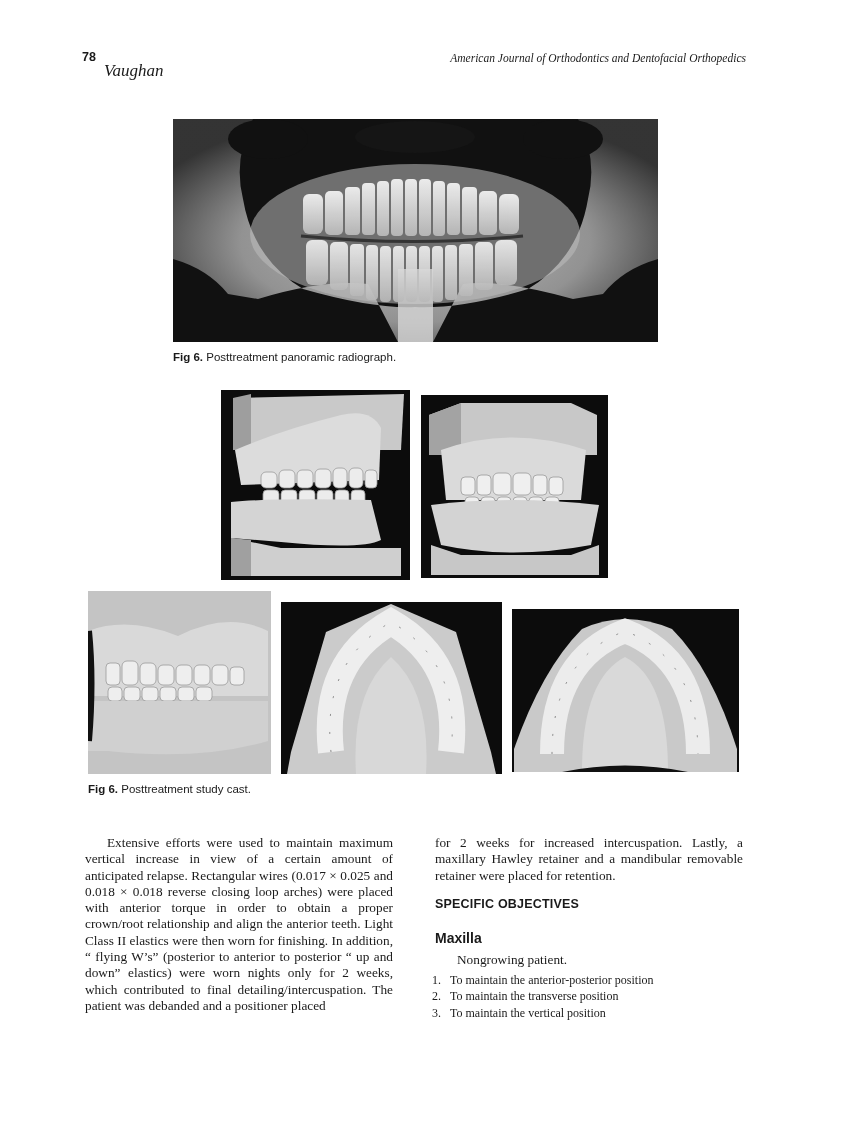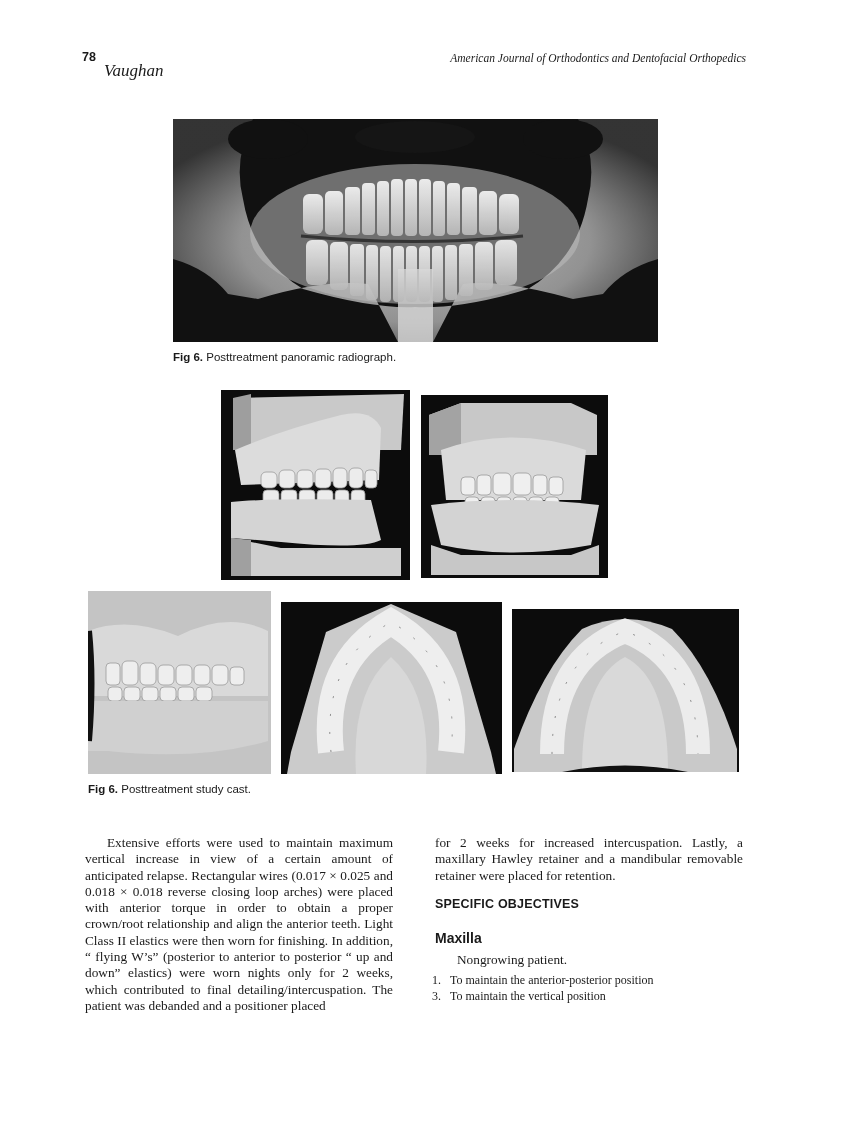--- a/index.html
+++ b/index.html
@@ -207,15 +207,16 @@
   <p class="indent">Extensive efforts were used to maintain maximum vertical increase in view of a certain amount of anticipated relapse. Rectangular wires (0.017 × 0.025 and 0.018 × 0.018 reverse closing loop arches) were placed with anterior torque in order to obtain a proper crown/root relationship and align the anterior teeth. Light Class II elastics were then worn for finishing. In addition, “ flying W’s” (posterior to anterior to posterior “ up and down” elastics) were worn nights only for 2 weeks, which contributed to final detailing/intercuspation. The patient was debanded and a positioner placed</p>
 </div>
 
 <div class="abs serif col" id="col-right">
   <p>for 2 weeks for increased intercuspation. Lastly, a maxillary Hawley retainer and a mandibular removable retainer were placed for retention.</p>
   <p class="sans h-specific">SPECIFIC OBJECTIVES</p>
   <p class="sans h-maxilla">Maxilla</p>
   <p class="sub-italic">Nongrowing patient.</p>
   <ul class="obj-list">
     <li><span class="n">1.</span><span>To maintain the anterior-posterior position</span></li>
+    <li><span class="n">2.</span><span>To maintain the transverse position</span></li>
     <li><span class="n">3.</span><span>To maintain the vertical position</span></li>
   </ul>
 </div>
 
 </body></html>

